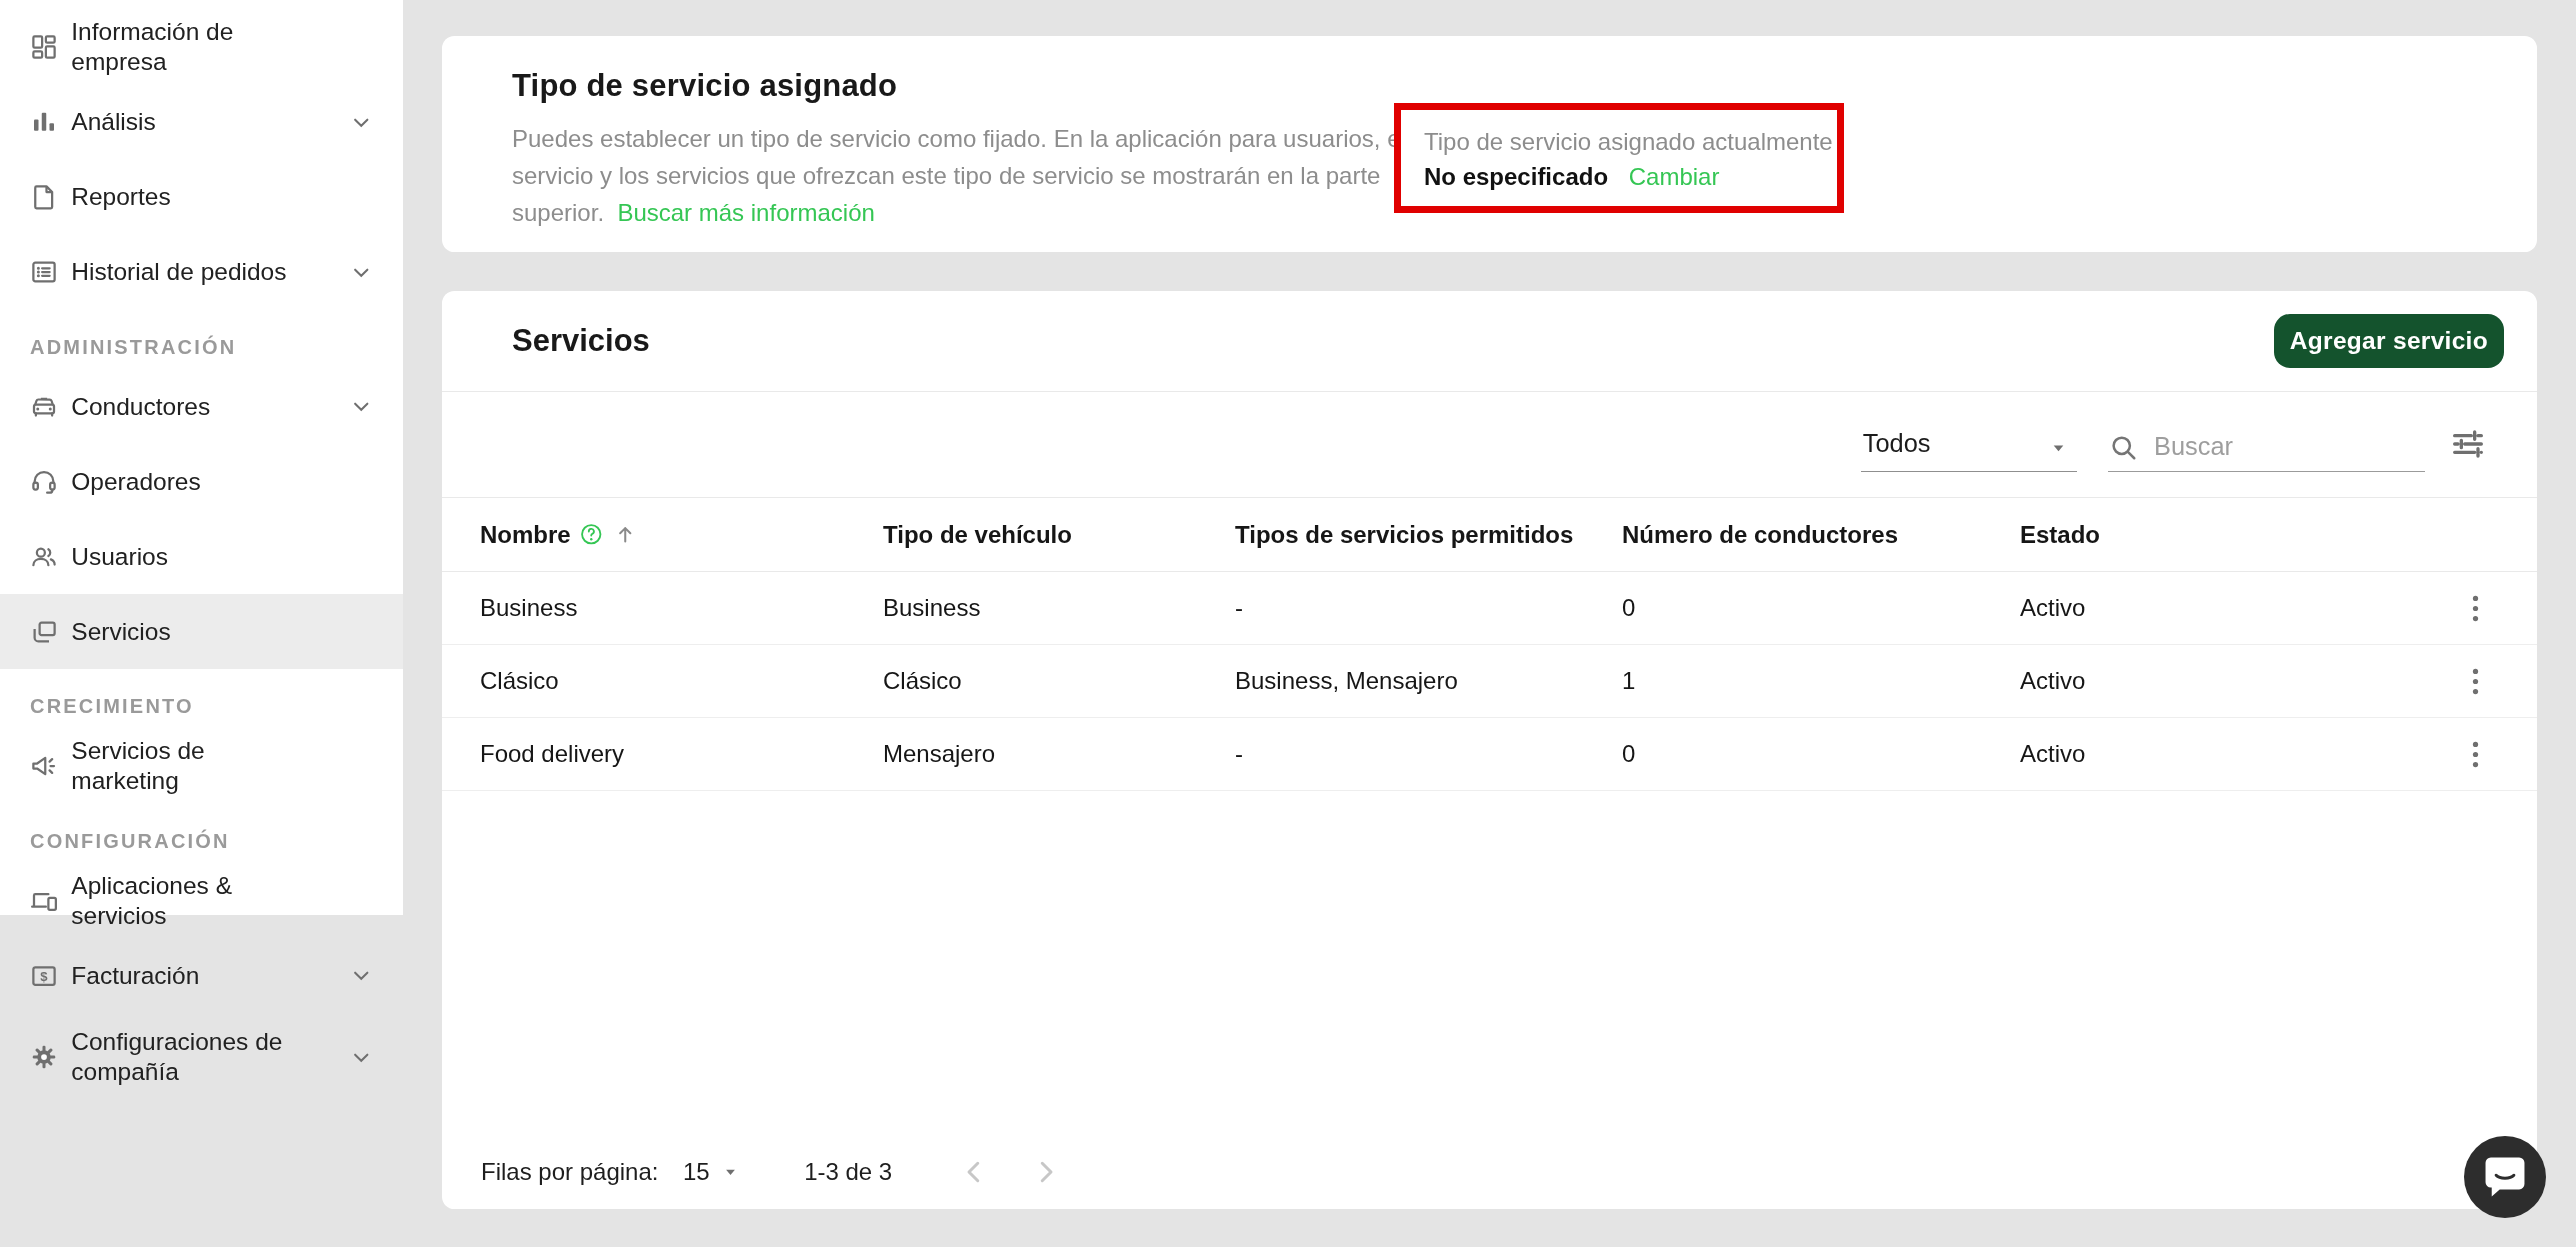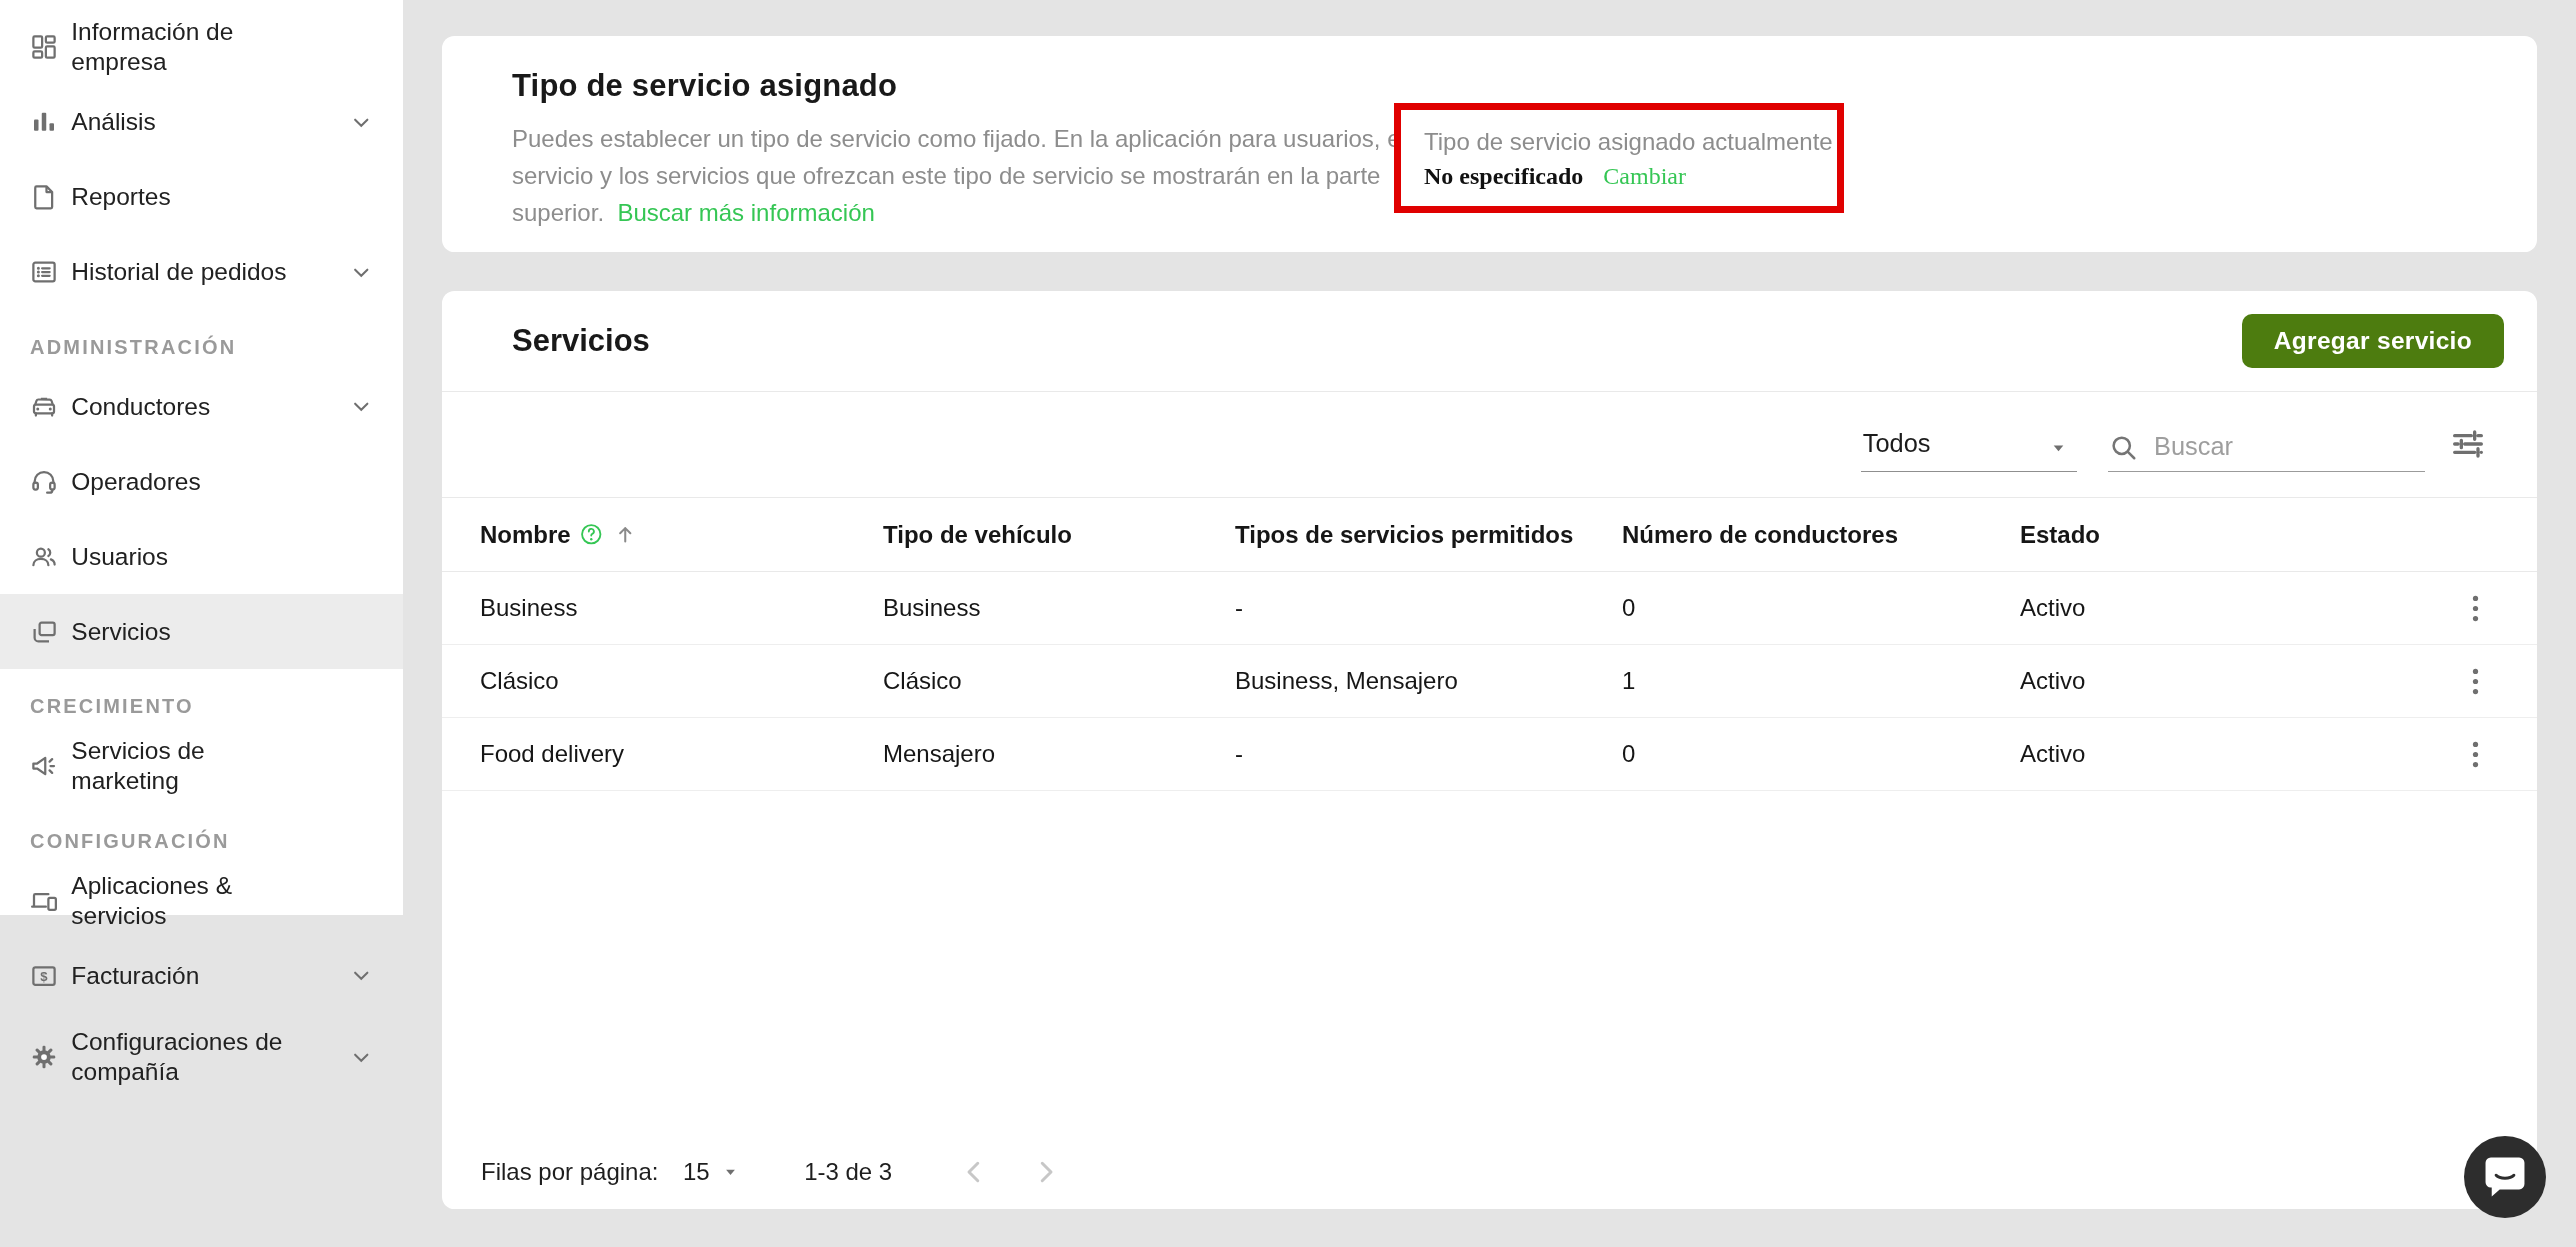--- a/index.html
+++ b/index.html
@@ -22,28 +22,28 @@
   .card { position: absolute; background: #ffffff; border-radius: 12.3px; }
   .card-assigned { left: 442px; top: 36px; width: 2095px; height: 216px; }
   .card-services { left: 442px; top: 291px; width: 2095px; height: 918px; }
 
   
   .ca-title { position: absolute; left: 70px; top: 32px; font-size: 31px; font-weight: 700; color: #191919; letter-spacing: 0.2px; }
   .ca-desc { position: absolute; left: 70px; top: 84px; width: 1021px; font-size: 24px; line-height: 37px; color: #8d8d8d; }
   .green-link { color: #35c654; text-decoration: none; cursor: pointer; }
   .highlight-box { position: absolute; left: 952px; top: 67px; width: 450px; height: 110px; border: 7px solid #e00000; padding: 14px 0 0 23px; background: #ffffff; }
   .hl-label { font-size: 24px; color: #8d8d8d; line-height: 35px; white-space: nowrap; }
-  .hl-row { font-size: 24px; line-height: 35px; font-family: Liberation Serif, serif; }
+  .hl-row { font-size: 24px; line-height: 35px; }
   .hl-value { font-weight: 700; color: #111111; }
   .hl-action { margin-left: 14px; }
 
   
   .c2-header { position: absolute; top: 0; left: 0; right: 0; height: 101px; border-bottom: 1.8px solid #e9e9e9; }
   .c2-title { position: absolute; left: 70px; top: 0; line-height: 99px; font-size: 31px; font-weight: 700; color: #191919; }
-  .add-btn { position: absolute; right: 33px; top: 23px; height: 54px; padding: 0 32px; background: #4d7c0f; color: #ffffff; font-size: 24.5px; font-weight: 700; border: none; border-radius: 10px; cursor: pointer; font-family: "Liberation Sans", sans-serif; letter-spacing: 0.3px; }
+  .add-btn { position: absolute; right: 33px; top: 23px; height: 54px; padding: 0 16px; background: #14532d; color: #ffffff; font-size: 24.5px; font-weight: 700; border: none; border-radius: 16px; cursor: pointer; font-family: "Liberation Sans", sans-serif; letter-spacing: 0.3px; }
 
   
   .c2-toolbar { position: absolute; top: 101px; left: 0; right: 0; height: 106px; border-bottom: 1.8px solid #e9e9e9; }
   .dropdown { position: absolute; left: 1419px; bottom: 25.4px; width: 216px; border-bottom: 1.8px solid #8f8f8f; padding: 0 0 12.3px 1.8px; font-size: 25.4px; color: #1c1c1c; cursor: pointer; }
   .dropdown .caret { position: absolute; right: 7px; top: 7px; color: #6f6f6f; }
   .searchbox { position: absolute; left: 1666px; bottom: 25.4px; width: 317px; border-bottom: 1.8px solid #9b9b9b; padding-bottom: 8.8px; display: flex; align-items: center; }
   .searchbox svg { width: 30px; height: 30px; color: #757575; flex: 0 0 30px; }
   .searchbox input { border: none; outline: none; background: transparent; font-size: 25.4px; margin-left: 16px; width: 254px; color: #1c1c1c; font-family: "Liberation Sans", sans-serif; }
   .searchbox input::placeholder { color: #9e9e9e; }
   .tune-btn { position: absolute; right: 49px; top: 32px; width: 40px; height: 40px; background: none; border: none; color: #6f6f6f; cursor: pointer; padding: 0; }

